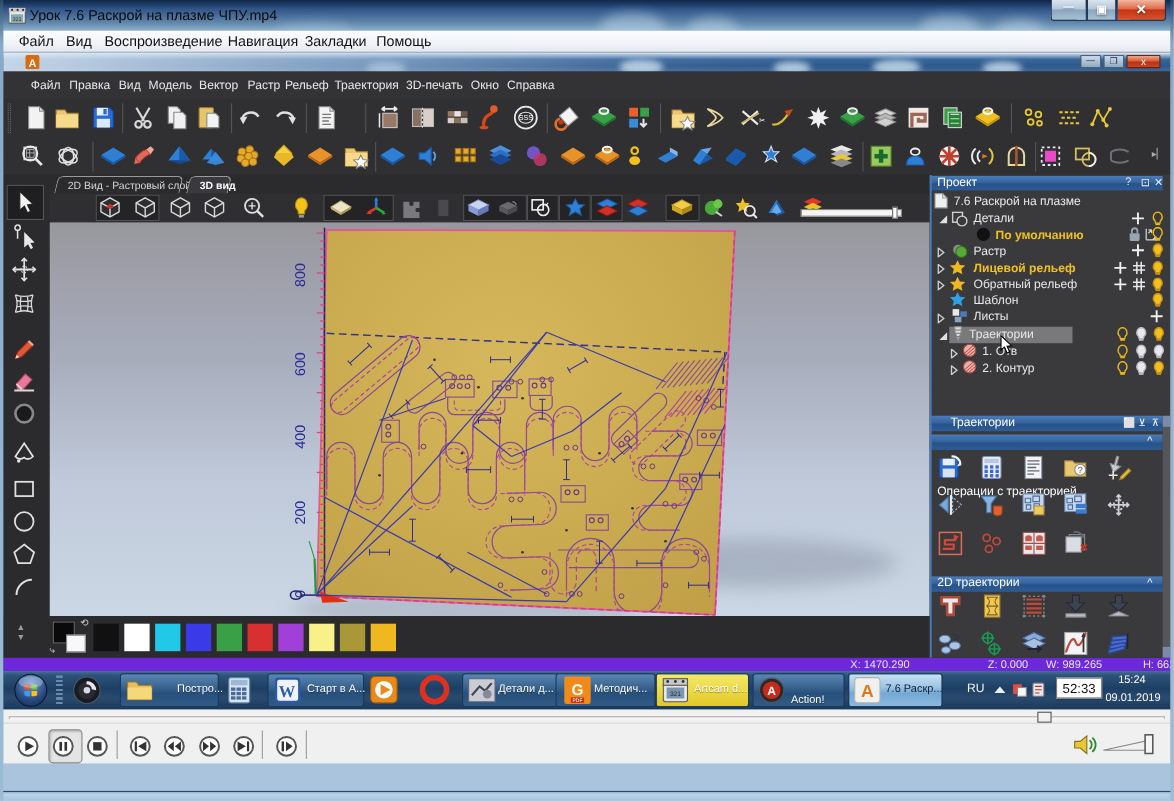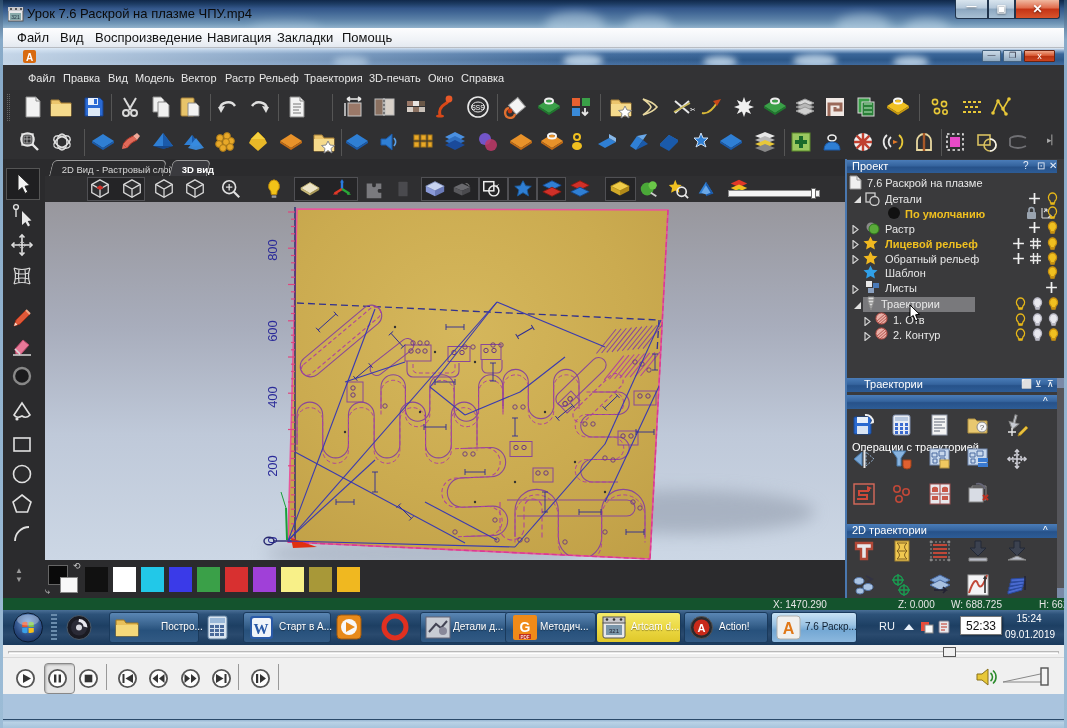--- a/index.html
+++ b/index.html
@@ -45,21 +45,21 @@
  border-radius:5px 5px 0 0;color:#d8d8d8;font-size:9.5px;padding:3px 6px 0 10px;white-space:nowrap;
  transform:skewX(-14deg);}
 .tab i{display:block;font-style:normal;transform:skewX(14deg);}
 
 #tb3d{left:42px;top:128px;width:803px;height:26px;background:#2f2f31;}
 
 #canvas{left:42px;top:154px;width:803px;height:358px;}
 
 #pal{left:0;top:512px;width:845px;height:50px;background:#2b2b2d;}
 
-#acstat{left:0;top:550px;width:1061px;height:12px;background:#14532d;color:#e6e6e6;font-size:10px;white-space:nowrap;}
+#acstat{left:0;top:550px;width:1061px;height:12px;background:#6d28d9;color:#e6e6e6;font-size:10px;white-space:nowrap;}
 
 #rpanel{left:842px;top:111px;width:219px;height:439px;background:#3a3a3c;overflow:hidden;}
 
 #wtask{left:0;top:562px;width:1061px;height:35px;
  background:linear-gradient(180deg,#4a6f96 0%,#2d5279 12%,#1d3f63 45%,#2a4a6e 70%,#1a3a5c 100%);}
 
 #seek{left:3px;top:645px;width:1061px;height:13px;background:#f0f0f0;border-bottom:1px solid #d8d8d8;}
 
 #ctrl{left:3px;top:658px;width:1061px;height:36px;background:#f0f0f0;}
 
@@ -974,21 +974,21 @@
         <div class="abs" style="left:45px;top:5px;width:20px;height:20px;background:#0a0a0a;border:1px solid #666;"></div>
         <div class="abs" style="left:57px;top:17px;width:18px;height:16px;background:#f8f8f8;border:1px solid #888;"></div>
         <span class="abs" style="left:70px;top:1px;color:#ccc;font-size:9px;">⟲</span>
         <span class="abs" style="left:42px;top:26px;color:#ccc;font-size:9px;">⤷</span>
         <span class="abs" style="left:12px;top:6px;color:#9a9a9a;font-size:8px;">▲<br>▼</span>
       </div>
  <div class="abs" id="acstat">
   <span class="abs" style="left:770px;top:1px;">X: 1470.290</span>
   <span class="abs" style="left:832px;top:1px;margin-top:24px;">Y: 344.924</span>
   <span class="abs" style="left:895px;top:1px;">Z: 0.000</span>
-  <span class="abs" style="left:948px;top:1px;">W: 688.725</span>
+  <span class="abs" style="left:948px;top:1px;">W: 989.265</span>
   <span class="abs" style="left:1036px;top:1px;">H: 662.125</span>
  </div>
  <div class="abs" id="rpanel">
         <div class="abs" style="left:0;top:1px;width:212px;height:13px;background:linear-gradient(180deg,#4a7cb8 0%,#35649e 45%,#27528a 55%,#2d5c96 100%);color:#fff;font-size:11px;">
           <span class="abs" style="left:7px;top:0px;">Проект</span>
           <span class="abs" style="left:178px;top:0px;font-size:10px;color:#e8eef8;">?</span>
           <span class="abs" style="left:192px;top:0px;font-size:10px;color:#e8eef8;">⊡</span>
           <span class="abs" style="left:204px;top:0px;font-size:10px;color:#e8eef8;">✕</span>
         </div>
         <svg class="abs" style="left:4px;top:16px;" width="13" height="15" viewBox="0 0 13 15">
@@ -1433,21 +1433,21 @@
           <rect x="4" y="9" width="16" height="10" fill="#7a96aa"></rect>
           <text x="12" y="17" font-size="6" fill="#223" text-anchor="middle">321</text>
         </svg>
         <span class="abs" style="left:628px;top:11px;font-size:10px;color:#fff;text-shadow:0 1px 1px rgba(0,0,0,.4);">Artcam d...</span>
         <div class="abs" style="left:681px;top:2px;width:84px;height:31px;border-radius:3px;border:1px solid #1a3a5c;background:linear-gradient(180deg,#5a86b4 0%,#3a648f 40%,#27517c 60%,#325a84 100%);"></div>
         <svg class="abs" style="left:686px;top:5px;" width="25" height="25" viewBox="0 0 25 25">
           <circle cx="12.5" cy="12.5" r="11" fill="#2a2a2e" stroke="#555"></circle>
           <circle cx="12.5" cy="12.5" r="8" fill="#c82a1a"></circle>
           <text x="12.5" y="17" font-size="11" font-weight="bold" fill="#fff" text-anchor="middle">A</text>
         </svg>
-        <span class="abs" style="left:716px;top:11px;font-size:10px;color:#fff;text-shadow:0 1px 1px rgba(0,0,0,.4);">Action!</span>
+        <span class="abs" style="left:716px;top:21px;font-size:10px;color:#fff;text-shadow:0 1px 1px rgba(0,0,0,.4);">Action!</span>
         <div class="abs" style="left:768px;top:2px;width:86px;height:31px;border-radius:3px;border:1px solid #1a3a5c;background:linear-gradient(180deg,#c8e2f4 0%,#9cc4e4 40%,#74a8d4 60%,#8cb8de 100%);"></div>
         <svg class="abs" style="left:773px;top:5px;" width="25" height="25" viewBox="0 0 25 25">
           <rect x="1" y="1" width="23" height="23" rx="3" fill="#f0f0ee" stroke="#b0b0ac"></rect>
           <text x="12.5" y="19" font-size="16" font-weight="bold" fill="#e07818" text-anchor="middle">A</text>
         </svg>
         <span class="abs" style="left:802px;top:11px;font-size:10px;color:#123;">7.6 Раскр...</span>
         <span class="abs" style="left:876px;top:10px;font-size:11px;color:#f0f4f8;">RU</span>
         <svg class="abs" style="left:900px;top:12px;" width="12" height="10" viewBox="0 0 12 10">
           <polygon points="6,2 11,8 1,8" fill="#e8f0f8"></polygon>
         </svg>

